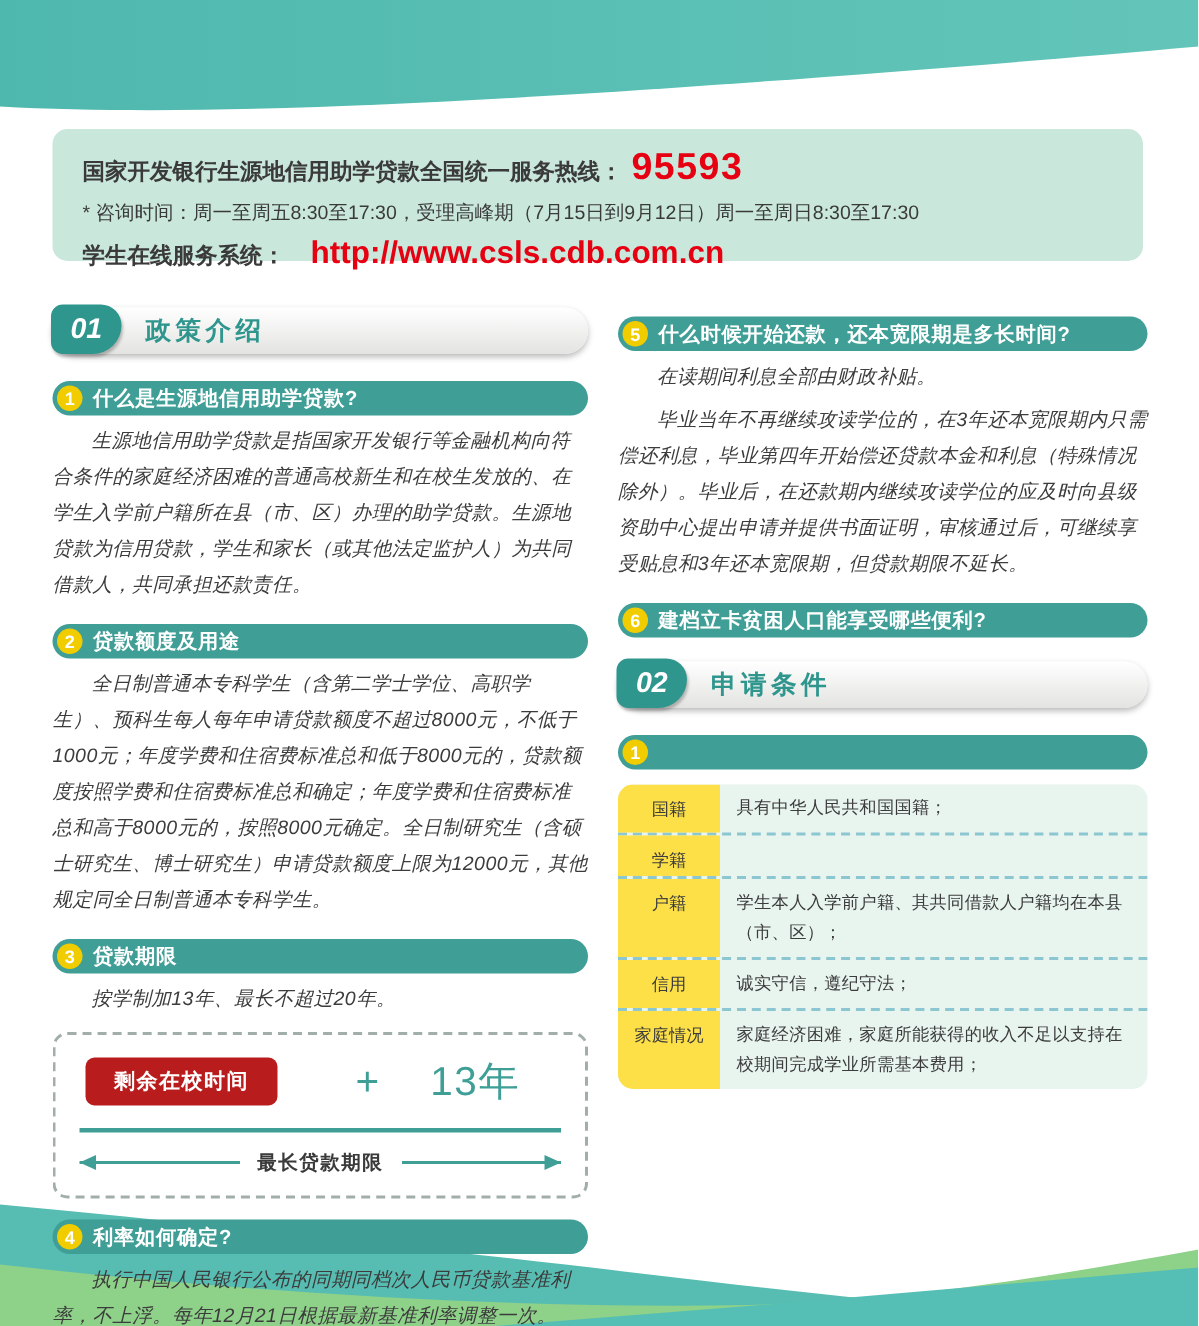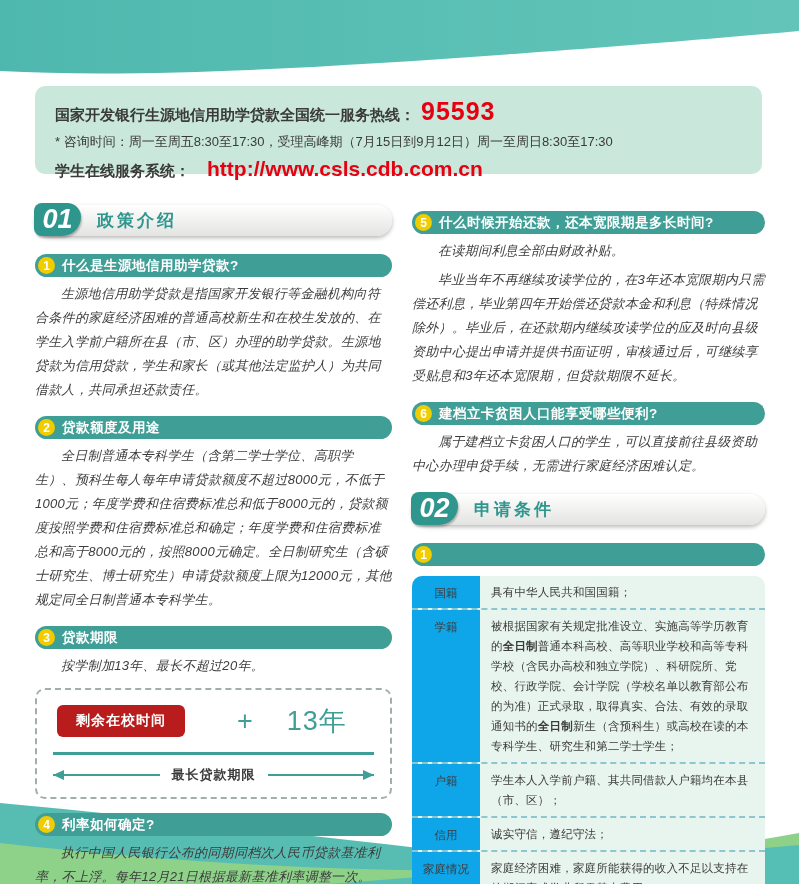--- a/index.html
+++ b/index.html
@@ -21,21 +21,21 @@
   .online-url { font-size:21px; font-weight:bold; color:#e60012; margin-left:17px; text-decoration:none; }
   .info-line.l3 { margin-top:6px; }
 
   .col-left  { position:absolute; left:35px;  top:205px; width:357px; z-index:2; }
   .col-right { position:absolute; left:412px; top:211px; width:353px; z-index:2; }
 
   
   .sec-header { position:relative; height:31px; background:linear-gradient(#ffffff, #e3e3e1);
     border-radius:17px; box-shadow:0 2px 4px rgba(0,0,0,.28); display:flex; align-items:center; margin-bottom:18px; }
   .sec-badge { width:47px; height:33px; margin:-2px 0 0 -1px; background:#2f968e;
-    border-radius:9px 16px 22px 9px; color:#fff; font-size:27px; font-weight:bold; font-style:italic;
+    border-radius:9px 16px 22px 9px; color:#fff; font-size:19px; font-weight:bold; font-style:italic;
     display:flex; align-items:center; justify-content:center; box-shadow:1px 2px 2px rgba(0,0,0,.25); }
   .sec-title { color:#2f968e; font-size:17px; font-weight:bold; margin-left:16px; letter-spacing:3px;font-family:Liberation Mono, monospace; }
 
   
   .q-block { margin-bottom:14px; }
   .q-pill { display:flex; align-items:center; height:23px; background:#3f9e96;
     border-radius:12px; padding:0 10px 0 3px; }
   .q-num { flex:0 0 17px; width:17px; height:17px; border-radius:50%; background:#f1cd00; color:#fff;
     font-size:12px; font-weight:bold; display:flex; align-items:center; justify-content:center; }
   .q-title { color:#fff; font-size:13.5px; font-weight:bold; margin-left:7px; letter-spacing:.5px; white-space:nowrap; }
@@ -54,21 +54,21 @@
   .axis-seg.l::before { content:""; position:absolute; left:0; top:-4px;
     border-right:11px solid #3f9f97; border-top:5px solid transparent; border-bottom:5px solid transparent; }
   .axis-seg.r::after { content:""; position:absolute; right:0; top:-4px;
     border-left:11px solid #3f9f97; border-top:5px solid transparent; border-bottom:5px solid transparent; }
   .axis-label { font-size:13px; font-weight:bold; color:#3a3a3a; padding:0 12px; letter-spacing:1px; }
 
   
   .cond-table { margin-top:10px; border-radius:10px; overflow:hidden; background:#e8f4ee; }
   .t-row { display:flex; }
   .t-row + .t-row { border-top:2px dashed #8cc6d0; }
-  .t-label { flex:0 0 68px; background:#0ea5e9; display:flex; justify-content:center;
+  .t-label { flex:0 0 68px; background:#fde047; display:flex; justify-content:center;
     padding-top:7px; font-size:11.5px; line-height:20px; color:#3c3c3c; text-align:center; }
   .t-value { flex:1; padding:6px 11px; font-size:11.5px; line-height:20px; color:#3c3c3c; letter-spacing:.2px; }
   .t-value b { font-weight:bold; }
 
   .sec2-gap { margin-top:16px; }
 </style>
 </head>
 <body>
 
 <div class="page">
@@ -165,40 +165,38 @@
       </div>
       <p class="para">在读期间利息全部由财政补贴。</p>
       <p class="para">毕业当年不再继续攻读学位的，在3年还本宽限期内只需偿还利息，毕业第四年开始偿还贷款本金和利息（特殊情况除外）。毕业后，在还款期内继续攻读学位的应及时向县级资助中心提出申请并提供书面证明，审核通过后，可继续享受贴息和3年还本宽限期，但贷款期限不延长。</p>
     </div>
 
     <div class="q-block">
       <div class="q-pill">
         <span class="q-num">6</span>
         <span class="q-title">建档立卡贫困人口能享受哪些便利?</span>
       </div>
-      <p class="para">属于建档立卡贫困人口的学生，可以直接前往县级资助中心办理申贷手续，无需进行家庭经济困难认定。</p>
     </div>
 
     <div class="sec-header sec2-gap">
       <div class="sec-badge">02</div>
       <div class="sec-title">申请条件</div>
     </div>
 
     <div class="q-pill">
       <span class="q-num">1</span>
     </div>
 
     <div class="cond-table">
         <div class="t-row">
           <div class="t-label">国籍</div>
           <div class="t-value"><span>具有中华人民共和国国籍；</span></div>
         </div>
         <div class="t-row">
           <div class="t-label">学籍</div>
-          <div class="t-value"><span>被根据国家有关规定批准设立、实施高等学历教育的</span><b>全日制</b><span>普通本科高校、高等职业学校和高等专科学校（含民办高校和独立学院）、科研院所、党校、行政学院、会计学院（学校名单以教育部公布的为准）正式录取，取得真实、合法、有效的录取通知书的</span><b>全日制</b><span>新生（含预科生）或高校在读的本专科学生、研究生和第二学士学生；</span></div>
         </div>
         <div class="t-row">
           <div class="t-label">户籍</div>
           <div class="t-value"><span>学生本人入学前户籍、其共同借款人户籍均在本县（市、区）；</span></div>
         </div>
         <div class="t-row">
           <div class="t-label">信用</div>
           <div class="t-value"><span>诚实守信，遵纪守法；</span></div>
         </div>
         <div class="t-row">

